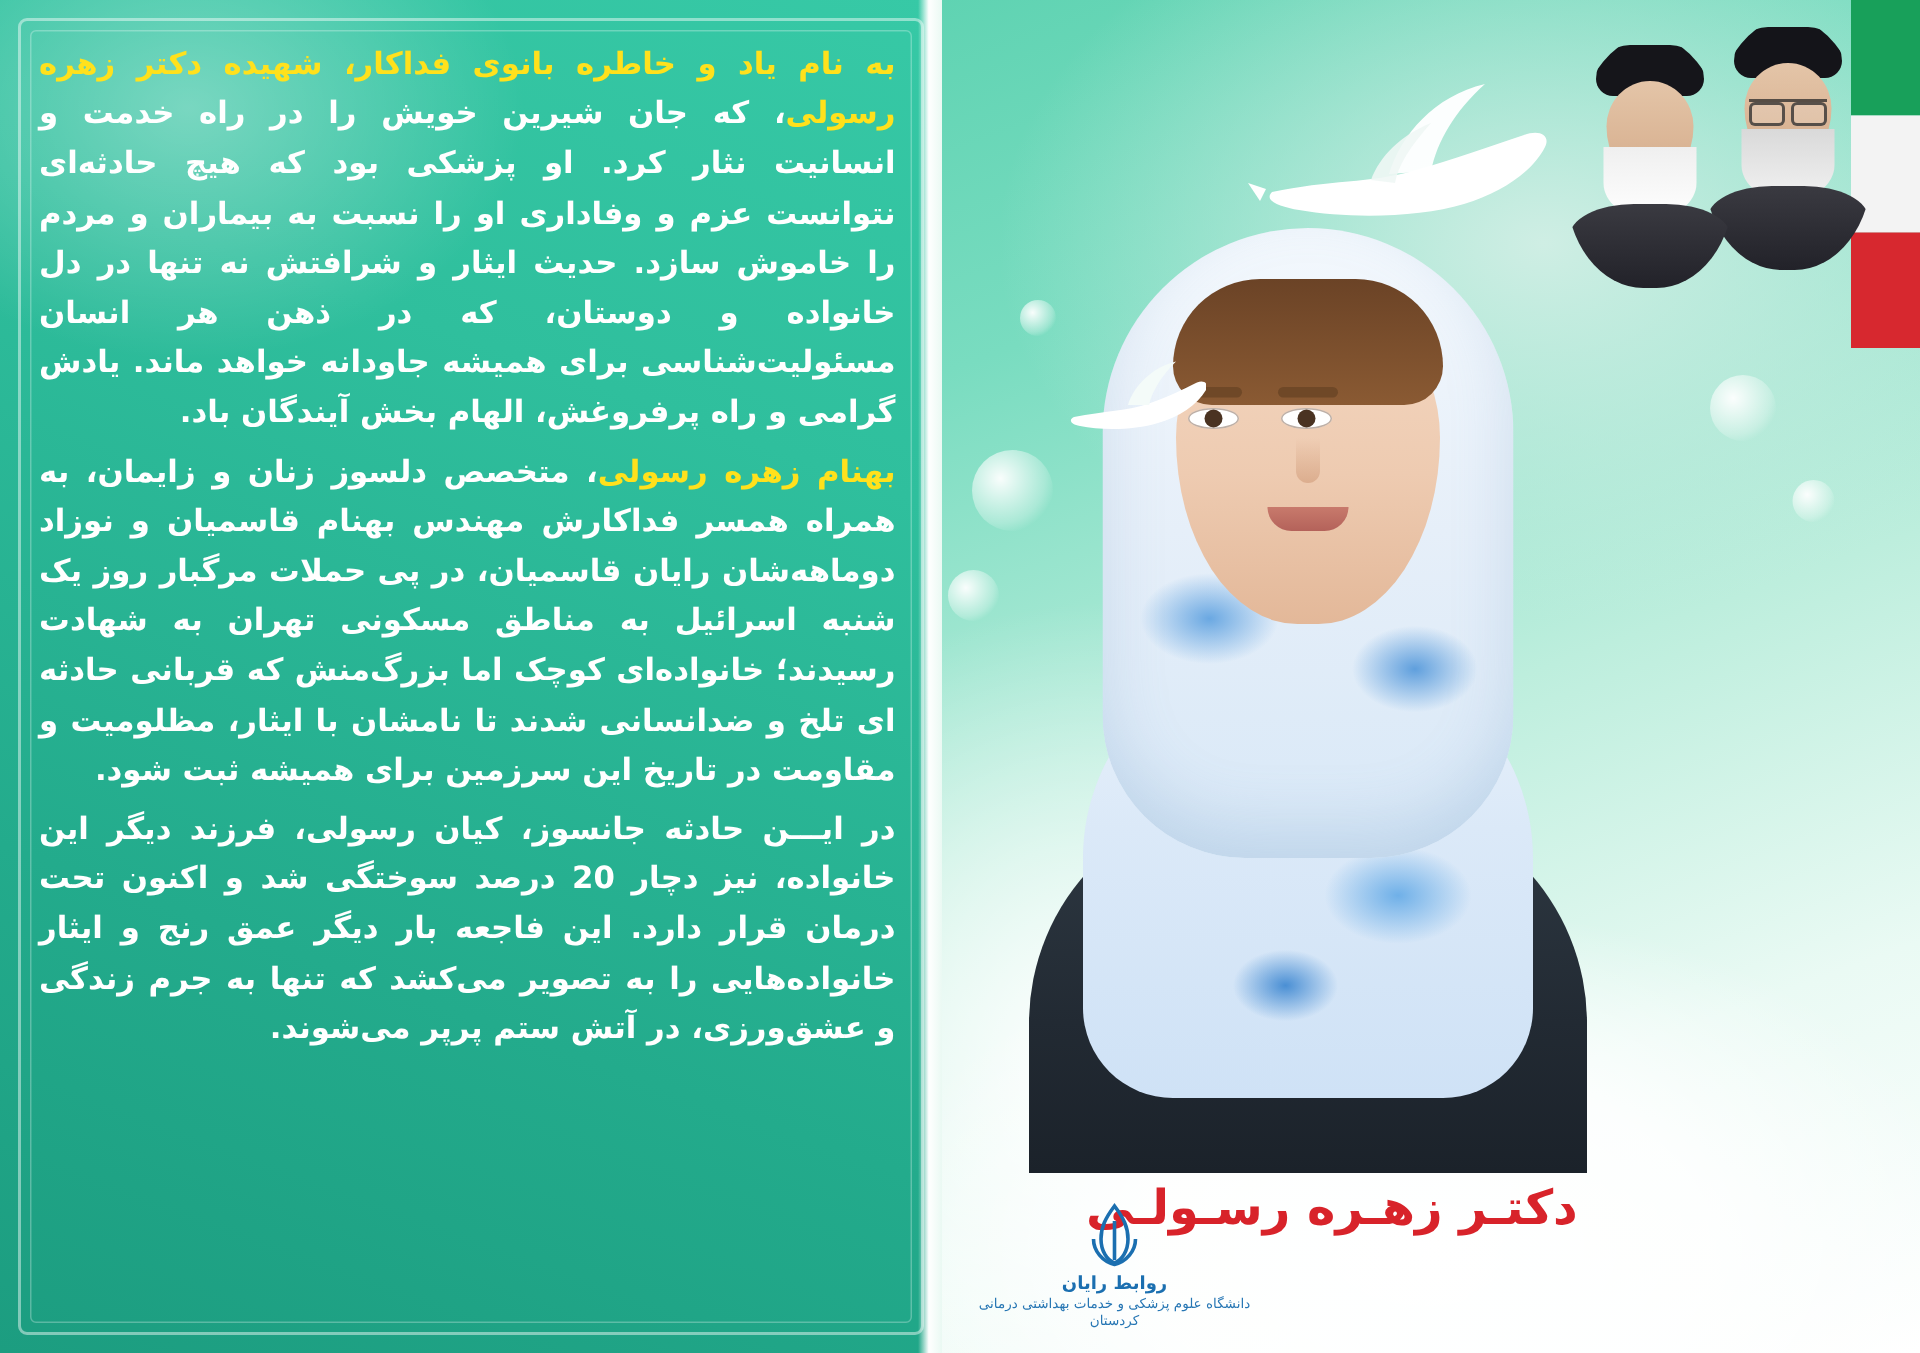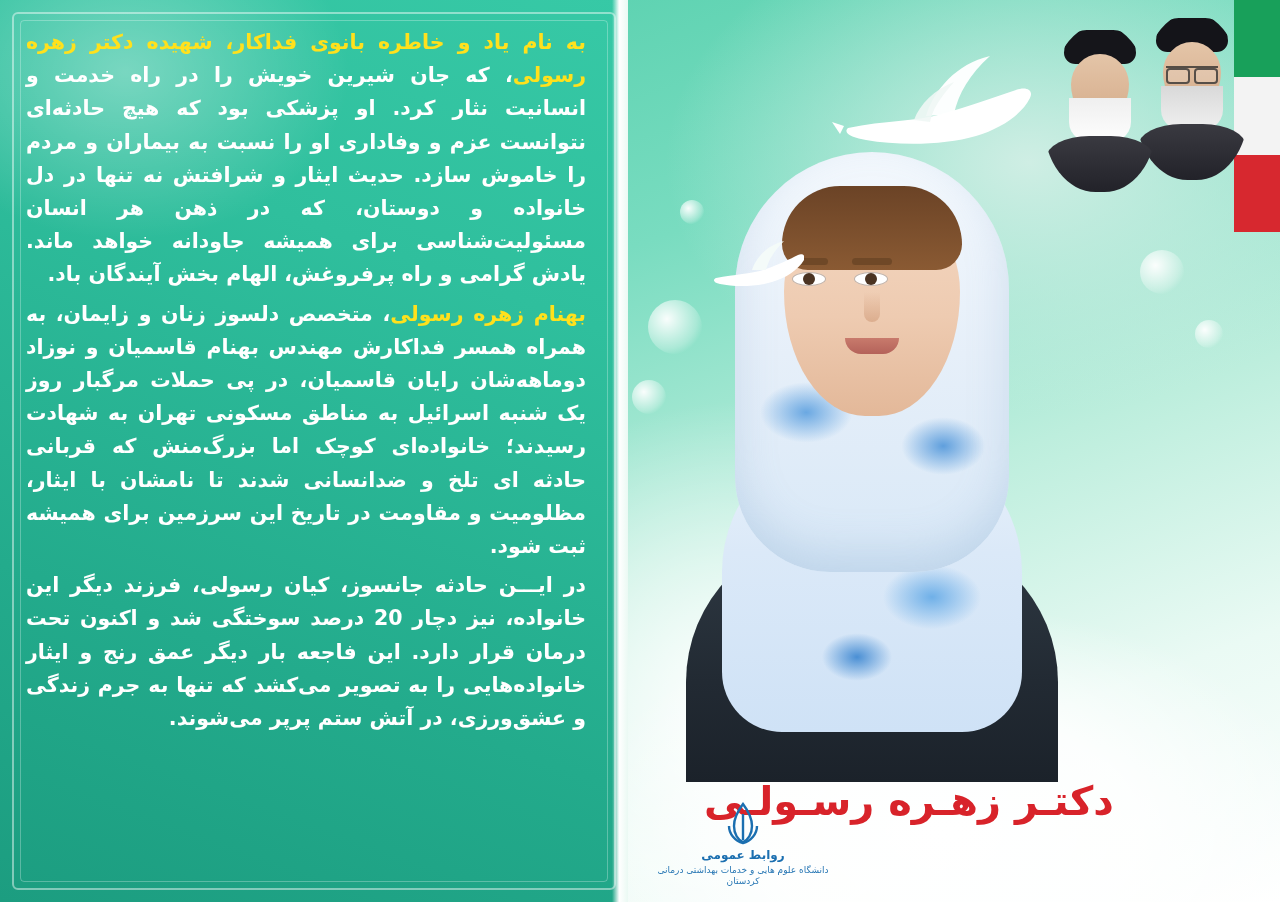--- a/index.html
+++ b/index.html
@@ -282,25 +282,25 @@
     top: 196px;
     width: 54px;
     height: 16px;
     border-radius: 0 0 30px 30px;
     background: linear-gradient(180deg, #c87a6c 0%, #b4625a 100%);
   }
 
   
   .name-caption {
     position: absolute;
-    left: 84px;
+    left: 104px;
     bottom: 78px;
     z-index: 7;
     color: #d8232a;
-    font-size: 40px;
+    font-size: 32px;
     font-weight: 700;
     letter-spacing: 1px;
     direction: rtl;
     text-shadow: 0 1px 0 rgba(255,255,255,0.85);
     white-space: nowrap;
   }
 
   
   .logo-block {
     position: absolute;
@@ -370,21 +370,21 @@
     bottom: 20px;
     direction: rtl;
     text-align: justify;
     text-align-last: right;
     color: #ffffff;
     font-size: 20.5px;
     line-height: 1.62;
     font-weight: 700;
     letter-spacing: 0;
   }
-  .text-body p { margin: 0 12px 6px 0; }
+  .text-body p { margin: 0 1px 6px 0; }
   .hl { color: #ffe11c; }
 </style>
 </head>
 <body>
 
 <div class="poster">
 
   <div class="left-panel">
 
     <div class="bokeh" style="left:28px; top:300px; width:54px; height:54px;"></div>
@@ -454,22 +454,22 @@
     <div class="name-caption">دکتـر زهـره رسـولـی</div>
 
     <div class="logo-block">
       <div class="logo-mark">
         <svg width="46" height="46" viewBox="0 0 46 46" aria-hidden="true">
           <path d="M23 4 C17 12 14 18 14 26 C14 34 18 40 23 42 C28 40 32 34 32 26 C32 18 29 12 23 4 Z" fill="none" stroke="#1b6fb0" stroke-width="2.4"></path>
           <path d="M23 14 L23 40" stroke="#1b6fb0" stroke-width="2.4" fill="none"></path>
           <path d="M9 26 C9 34 15 41 23 43 C31 41 37 34 37 26" fill="none" stroke="#1b6fb0" stroke-width="2.4"></path>
         </svg>
       </div>
-      <div class="logo-title">روابط عمومی</div>
-      <div class="logo-sub">دانشگاه علوم هایی و خدمات بهداشتی درمانی کردستان</div>
+      <div class="logo-title">روابط رایان</div>
+      <div class="logo-sub">دانشگاه علوم پزشکی و خدمات بهداشتی درمانی کردستان</div>
     </div>
   </div>
 
   <div class="panel-divider"></div>
 
   <div class="text-panel">
     <div class="frame-outer"></div>
     <div class="frame-inner"></div>
 
     <div class="text-body">

